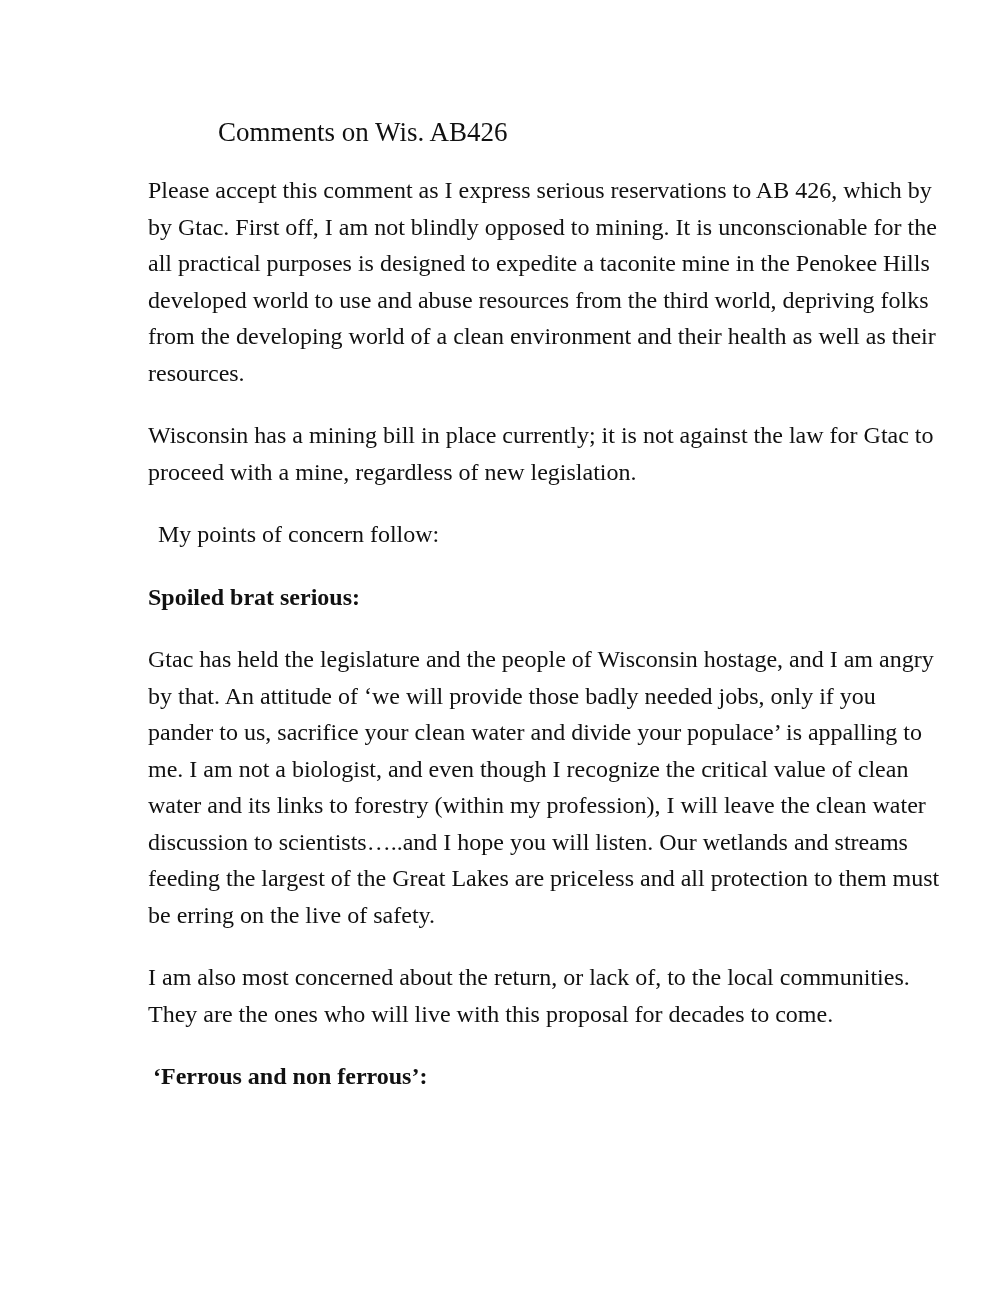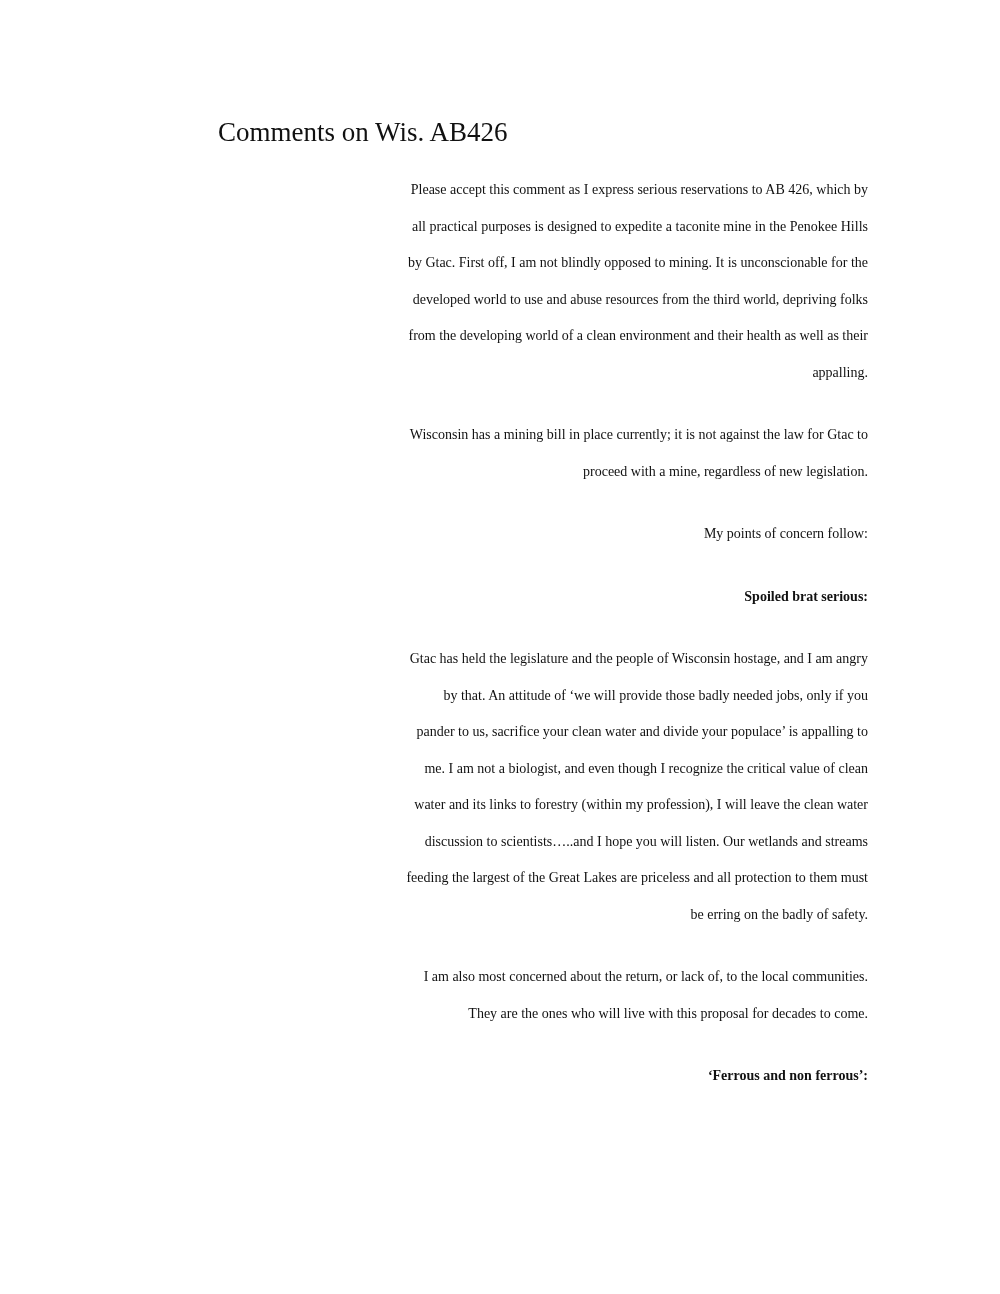--- a/index.html
+++ b/index.html
@@ -24,48 +24,47 @@
   .doc-title {
     margin-top: 112px;
     margin-bottom: 20px;
     padding-left: 70px;
     font-size: 27px;
     line-height: 40px;
     white-space: nowrap;
   }
   .block {
     margin: 12px 0 26px 0;
-    font-size: 14px;
+    font-size: 24px;
     line-height: 36.5px;
-    text-align: right;
   }
   .block .line {
     white-space: nowrap;
   }
   .heading {
     font-weight: bold;
   }
   .indent-10 { padding-left: 10px; }
   .indent-5  { padding-left: 5px; }
 </style>
 </head>
 <body>
 
 <div class="page">
   <div class="content">
 
     <div class="doc-title">Comments on Wis. AB426</div>
 
     <div class="block">
       <div class="line">Please accept this comment as I express serious reservations to AB 426, which by</div>
+      <div class="line">by Gtac. First off, I am not blindly opposed to mining. It is unconscionable for the</div>
       <div class="line">all practical purposes is designed to expedite a taconite mine in the Penokee Hills</div>
-      <div class="line">by Gtac. First off, I am not blindly opposed to mining. It is unconscionable for the</div>
       <div class="line">developed world to use and abuse resources from the third world, depriving folks</div>
       <div class="line">from the developing world of a clean environment and their health as well as their</div>
-      <div class="line">appalling.</div>
+      <div class="line">resources.</div>
     </div>
 
     <div class="block">
       <div class="line">Wisconsin has a mining bill in place currently; it is not against the law for Gtac to</div>
       <div class="line">proceed with a mine, regardless of new legislation.</div>
     </div>
 
     <div class="block indent-10">
       <div class="line">My points of concern follow:</div>
     </div>
@@ -75,21 +74,21 @@
     </div>
 
     <div class="block">
       <div class="line">Gtac has held the legislature and the people of Wisconsin hostage, and I am angry</div>
       <div class="line">by that. An attitude of ‘we will provide those badly needed jobs, only if you</div>
       <div class="line">pander to us, sacrifice your clean water and divide your populace’ is appalling to</div>
       <div class="line">me. I am not a biologist, and even though I recognize the critical value of clean</div>
       <div class="line">water and its links to forestry (within my profession), I will leave the clean water</div>
       <div class="line">discussion to scientists…..and I hope you will listen. Our wetlands and streams</div>
       <div class="line">feeding the largest of the Great Lakes are priceless and all protection to them must</div>
-      <div class="line">be erring on the badly of safety.</div>
+      <div class="line">be erring on the live of safety.</div>
     </div>
 
     <div class="block">
       <div class="line">I am also most concerned about the return, or lack of, to the local communities.</div>
       <div class="line">They are the ones who will live with this proposal for decades to come.</div>
     </div>
 
     <div class="block heading indent-5">
       <div class="line">‘Ferrous and non ferrous’:</div>
     </div>

